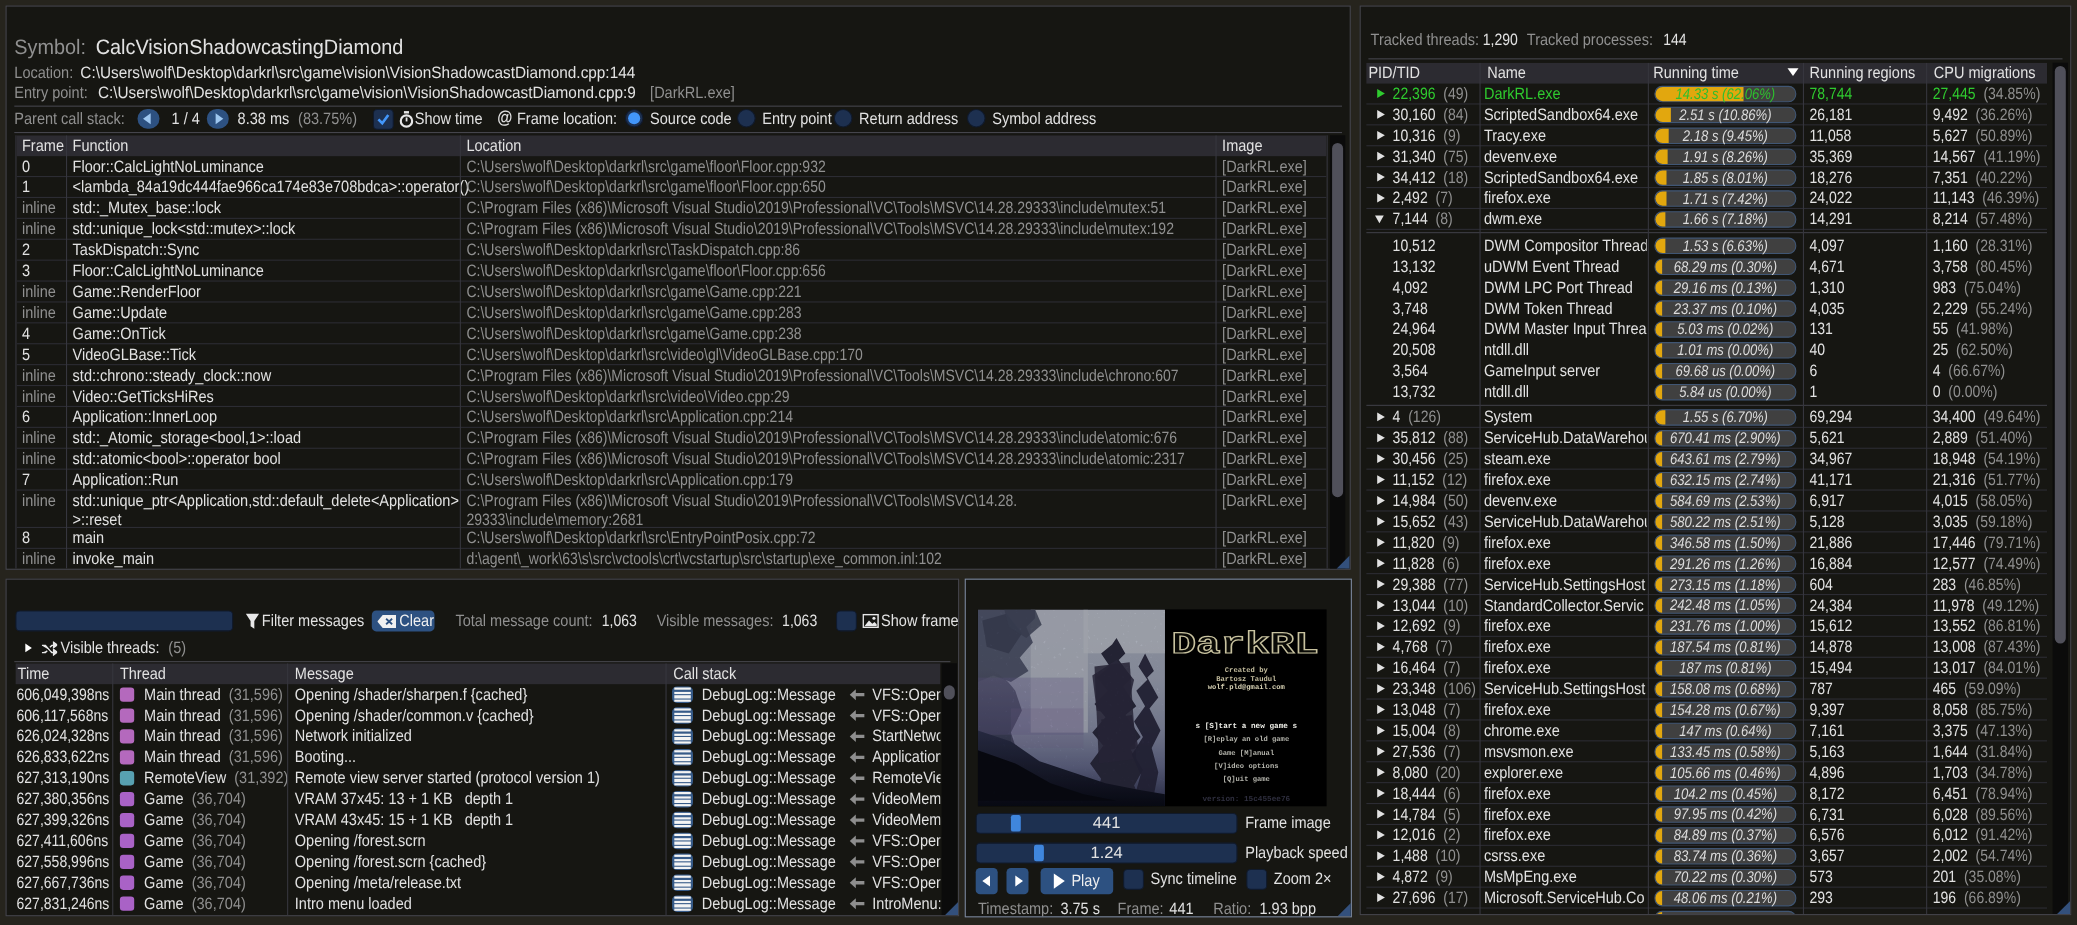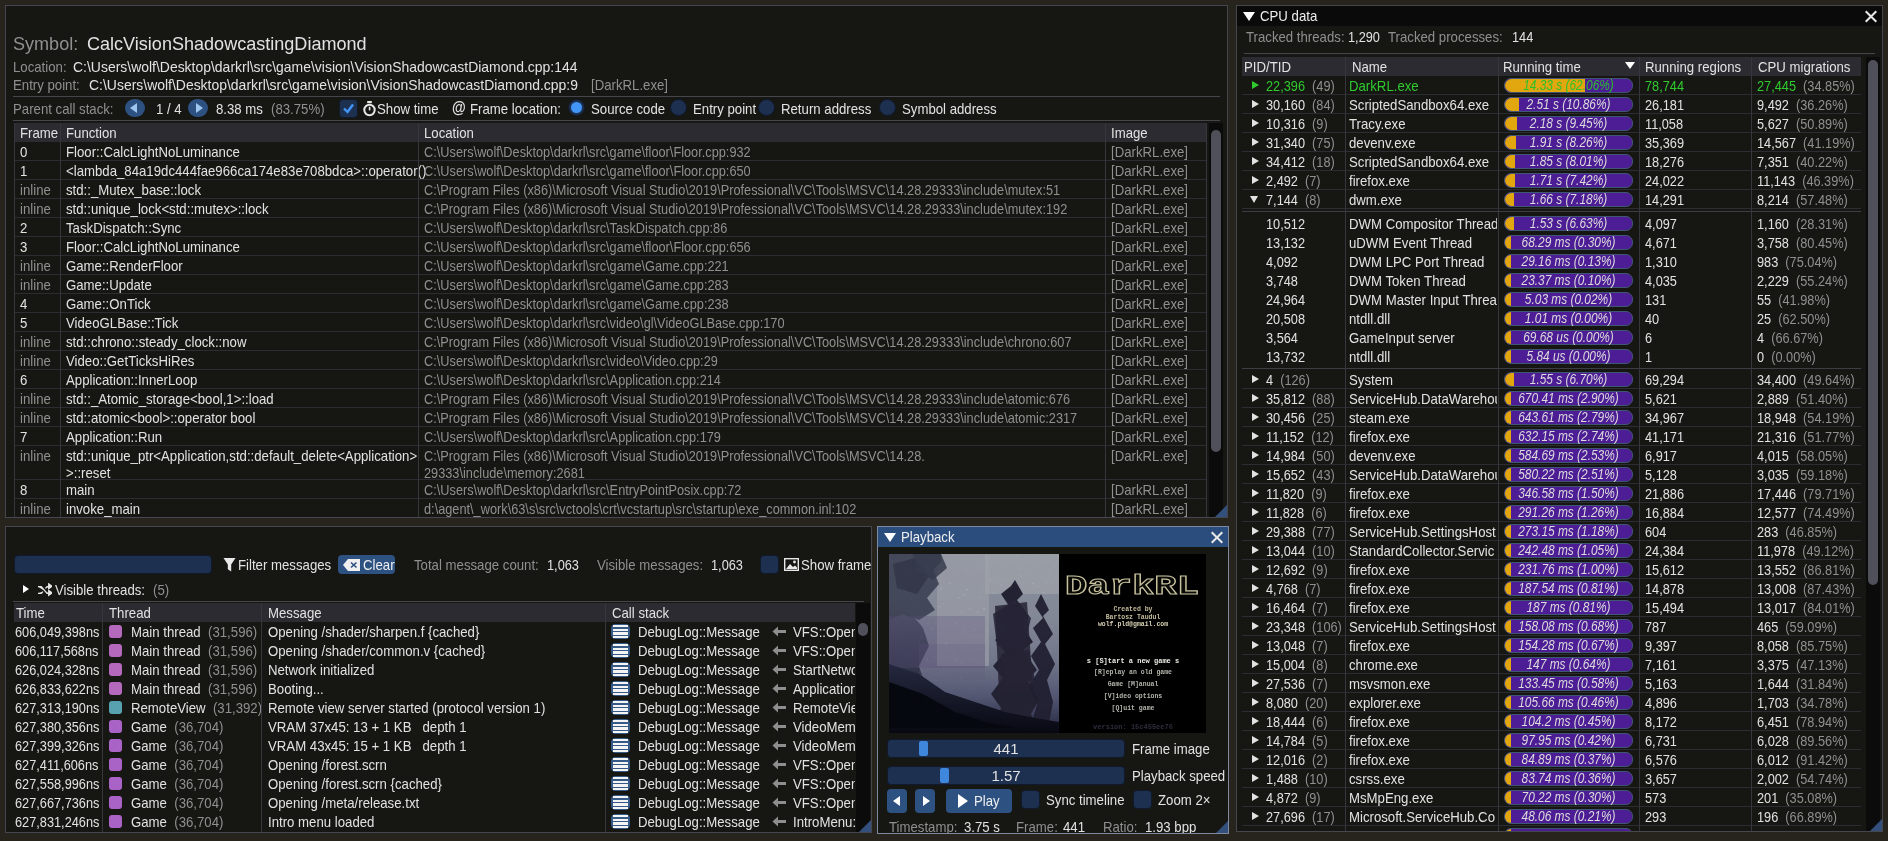--- a/index.html
+++ b/index.html
@@ -14,21 +14,21 @@
 .g{color:#909090;} .w{color:#e2e2e2;}
 .ab{position:absolute;white-space:pre;}
 .sx{transform:scaleX(0.88);transform-origin:0 0;}
 .n8{transform:scaleX(0.85);transform-origin:0 0;}
 .sep{position:absolute;height:1px;background:#45454c;}
 .hdr{background:#2c2b31;}
 .vline{position:absolute;width:1px;background:#36363e;top:0;bottom:0;}
 .row{position:absolute;left:0;right:0;border-bottom:1px solid #2c2c33;}
 .frame{background:#1d3050;border:1px solid #101a2c;border-radius:4px;position:absolute;}
 .btn{background:#2d5181;border-radius:4px;position:absolute;color:#f0f0f0;}
-.bar{position:absolute;background:#4c1d95;border:1px solid #405674;border-radius:7px;}
+.bar{position:absolute;background:#404040;border:1px solid #405674;border-radius:7px;}
 .barfill{position:absolute;left:0;top:0;bottom:0;background:#e2a70e;border-radius:7px 0 0 7px;}
 .bartxt{position:absolute;left:0;right:0;top:-1px;height:15px;text-align:center;font-style:italic;font-size:14px;line-height:14px;color:#dcdcdc;transform:scaleX(0.85);transform-origin:50% 0;}
 .grip{position:absolute;width:0;height:0;border-style:solid;border-width:0 0 12px 12px;border-color:transparent transparent #33507c transparent;}
 .sb{position:absolute;background:#0b0b0b;}
 .sbt{position:absolute;background:#50505a;border-radius:5px;}
 </style></head><body>
 <div class="panel" style="left:5px;top:5px;width:1223px;height:513px;">
     <div class="ab g" style="left:7px;top:27px;font-size:19px;transform:scaleX(0.95);transform-origin:0 0;">Symbol:</div>
     <div class="ab w" style="left:81px;top:27px;font-size:19px;transform:scaleX(0.95);transform-origin:0 0;">CalcVisionShadowcastingDiamond</div>
     <div class="ab sx g" style="left:7px;top:52px;">Location:</div>
@@ -138,25 +138,20 @@
         <path d="M6 0.5 L0.5 5.5 L6 10.5 Z" fill="#8e8e8e"></path>
       </svg><div class="ab sx w" style="left:779px;top:191px;">VFS::Open</div><div class="ab w n8" style="left:1px;top:210px;">627,831,246ns</div><div class="ab" style="left:95px;top:212px;width:13px;height:13px;border-radius:3px;background:#a962c6;"></div><div class="ab sx w" style="left:117px;top:210px;">Game&nbsp; <span class="g">(36,704)</span></div><div class="ab sx w" style="left:254px;top:210px;">Intro menu loaded</div><div class="ab" style="left:597px;top:211px;width:19px;height:15px;border-radius:4.5px;background:#365a88;"><span style="position:absolute;left:2px;top:1.2px;width:15px;height:2.2px;background:#f4f4f4;"></span><span style="position:absolute;left:2px;top:4.8px;width:15px;height:2.2px;background:#f4f4f4;"></span><span style="position:absolute;left:2px;top:8.4px;width:15px;height:2.2px;background:#f4f4f4;"></span><span style="position:absolute;left:2px;top:12px;width:15px;height:2.2px;background:#f4f4f4;"></span></div><div class="ab sx w" style="left:624px;top:210px;">DebugLog::Message</div><svg class="ab" style="left:758px;top:213px;" width="14" height="11">
         <path d="M14 5.5 H4.5" stroke="#8e8e8e" stroke-width="3"></path>
         <path d="M6 0.5 L0.5 5.5 L6 10.5 Z" fill="#8e8e8e"></path>
       </svg><div class="ab sx w" style="left:779px;top:210px;">IntroMenu::</div><div class="vline" style="left:88px;"></div><div class="vline" style="left:247px;"></div><div class="vline" style="left:591px;"></div></div>
     <div class="sb" style="left:850px;top:76px;width:14px;height:229px;"></div>
     <div class="sbt" style="left:852px;top:96px;width:10px;height:13px;"></div>
     <span class="grip" style="right:0;bottom:0;"></span>
   </div>
 <div class="panel" style="left:877px;top:526px;width:352px;height:308px;border-color:#7e8aa0;">
-    <div class="title" style="background:#2b4d7e;">
-      <span class="tri-d" style="left:6px;top:6px;"></span>
-      <span class="cap">Playback</span>
-      <span class="x" style="right:5px;top:4px;"></span>
-    </div>
     <div class="ab" style="left:11px;top:27px;width:317px;height:179px;background:#000;overflow:hidden;"><svg width="317" height="179" style="position:absolute;left:0;top:0;">
 <defs>
 <linearGradient id="sky" x1="0" y1="0" x2="0" y2="1">
  <stop offset="0" stop-color="#b2b8c8"></stop>
             <stop offset="0.35" stop-color="#a9afc2"></stop>
  <stop offset="0.6" stop-color="#9298b2"></stop>
             <stop offset="0.8" stop-color="#6a6f92"></stop>
  <stop offset="1" stop-color="#2e3150"></stop>
           </linearGradient>
 <linearGradient id="lft" x1="0" y1="0" x2="0" y2="1">
@@ -193,21 +188,21 @@
 <rect x="0" y="0" width="170" height="179" filter="url(#px)" opacity="0.22"></rect>
 </svg><div class="ab" style="font-family:'Liberation Mono',monospace;font-weight:bold;text-align:center;width:146px;left:171px;top:52px;font-size:6.5px;color:#c4bd9e;">Created by</div><div class="ab" style="font-family:'Liberation Mono',monospace;font-weight:bold;text-align:center;width:146px;left:171px;top:60px;font-size:6.5px;color:#c4bd9e;">Bartosz Taudul</div><div class="ab" style="font-family:'Liberation Mono',monospace;font-weight:bold;text-align:center;width:146px;left:171px;top:67px;font-size:6.5px;color:#d8d2b4;">wolf.pld@gmail.com</div><div class="ab" style="font-family:'Liberation Mono',monospace;font-weight:bold;text-align:center;width:146px;left:171px;top:103px;font-size:7px;color:#ecece6;">s [S]tart a new game s</div><div class="ab" style="font-family:'Liberation Mono',monospace;font-weight:bold;text-align:center;width:146px;left:171px;top:115px;font-size:6.5px;color:#b4b4ac;">[R]eplay an old game</div><div class="ab" style="font-family:'Liberation Mono',monospace;font-weight:bold;text-align:center;width:146px;left:171px;top:127px;font-size:6.5px;color:#b4b4ac;">Game [M]anual</div><div class="ab" style="font-family:'Liberation Mono',monospace;font-weight:bold;text-align:center;width:146px;left:171px;top:139px;font-size:6.5px;color:#b4b4ac;">[V]ideo options</div><div class="ab" style="font-family:'Liberation Mono',monospace;font-weight:bold;text-align:center;width:146px;left:171px;top:151px;font-size:6.5px;color:#b4b4ac;">[Q]uit game</div><div class="ab" style="font-family:'Liberation Mono',monospace;font-weight:bold;text-align:center;width:146px;left:171px;top:169px;font-size:7px;color:#2e2e3e;">version: 15c455ee76</div><svg class="ab" style="left:170px;top:12px;" width="147" height="34">
         <text x="73" y="28" text-anchor="middle" font-family="Liberation Mono" font-weight="bold" font-size="28" textLength="134" lengthAdjust="spacingAndGlyphs" fill="#0a0a06" stroke="#c8c29f" stroke-width="1.1">DarkRL</text>
       </svg></div>
     <div class="frame" style="left:9px;top:212px;width:238px;height:19px;"></div>
     <div class="ab" style="left:41px;top:214px;width:9px;height:15px;border-radius:2px;background:#3f86dd;"></div>
     <div class="ab w" style="left:9px;top:213px;width:238px;text-align:center;">441</div>
     <div class="ab sx w" style="left:254px;top:213px;">Frame image</div>
     <div class="frame" style="left:9px;top:239px;width:238px;height:19px;"></div>
     <div class="ab" style="left:62px;top:241px;width:9px;height:15px;border-radius:2px;background:#3f86dd;"></div>
-    <div class="ab w" style="left:9px;top:240px;width:238px;text-align:center;">1.57</div>
+    <div class="ab w" style="left:9px;top:240px;width:238px;text-align:center;">1.24</div>
     <div class="ab sx w" style="left:254px;top:240px;">Playback speed</div>
     <div class="btn" style="left:9px;top:262px;width:20px;height:24px;">
       <span class="tri-r" style="left:6px;top:7px;transform:rotate(180deg);"></span>
     </div>
     <div class="btn" style="left:37px;top:262px;width:20px;height:24px;">
       <span class="tri-r" style="left:8px;top:7px;"></span>
     </div>
     <div class="btn" style="left:68px;top:262px;width:66px;height:24px;">
       <span class="tri-r" style="left:12px;top:5px;border-top-width:7px;border-bottom-width:7px;border-left-width:10px;"></span>
       <span class="ab sx" style="left:28px;top:3px;">Play</span>
@@ -218,25 +213,20 @@
     <div class="ab sx w" style="left:280px;top:264px;">Zoom 2×</div>
     <div class="ab sx g" style="left:11px;top:291px;">Timestamp:</div>
     <div class="ab sx w" style="left:86px;top:291px;">3.75 s</div>
     <div class="ab sx g" style="left:138px;top:291px;">Frame:</div>
     <div class="ab sx w" style="left:185px;top:291px;">441</div>
     <div class="ab sx g" style="left:225px;top:291px;">Ratio:</div>
     <div class="ab sx w" style="left:267px;top:291px;">1.93 bpp</div>
     <span class="grip" style="right:0;bottom:0;"></span>
   </div>
 <div class="panel" style="left:1236px;top:5px;width:647px;height:827px;">
-    <div class="title">
-      <span class="tri-d" style="left:6px;top:6px;"></span>
-      <span class="cap">CPU data</span>
-      <span class="x" style="right:5px;top:4px;"></span>
-    </div>
     <div class="ab sx g" style="left:9px;top:22px;">Tracked threads:</div>
     <div class="ab n8 w" style="left:111px;top:22px;">1,290</div>
     <div class="ab sx g" style="left:151px;top:22px;">Tracked processes:</div>
     <div class="ab n8 w" style="left:275px;top:22px;">144</div>
     <div class="sep" style="left:7px;right:7px;top:47px;"></div>
     <div class="ab" style="left:5px;top:51px;width:619px;height:775px;overflow:hidden;"><div class="hdr" style="position:absolute;left:0;top:0;right:0;height:19px;"></div><div class="ab sx" style="left:2px;top:1px;">PID/TID</div><div class="ab sx" style="left:110px;top:1px;">Name</div><div class="ab sx" style="left:261px;top:1px;">Running time</div><div class="ab sx" style="left:403px;top:1px;">Running regions</div><div class="ab sx" style="left:516px;top:1px;">CPU migrations</div><span class="tri-d" style="left:383px;top:5px;border-left-width:5px;border-right-width:5px;border-top-width:7px;"></span><div class="row" style="top:19px;height:19px;"></div><span class="tri-r" style="left:10px;top:24px;border-left-color:#2fcb2f;border-top-width:4.5px;border-bottom-width:4.5px;border-left-width:7px;"></span><div class="ab n8" style="left:24px;top:20px;color:#2fcb2f;">22,396&nbsp; <span class="g">(49)</span></div><div class="ab" style="left:107px;top:20px;width:148px;height:18px;overflow:hidden;"><span class="ab sx" style="color:#2fcb2f;">DarkRL.exe</span></div><div class="bar" style="left:262px;top:21px;width:129px;height:15px;"><span class="barfill" style="width:80.1px;"></span><span class="bartxt" style="color:#2dbf2d;">14.33 s (62.06%)</span></div><div class="ab n8" style="left:403px;top:20px;color:#2fcb2f;">78,744</div><div class="ab n8" style="left:515px;top:20px;color:#2fcb2f;">27,445&nbsp; <span class="g">(34.85%)</span></div><div class="row" style="top:38px;height:19px;"></div><span class="tri-r" style="left:10px;top:43px;border-left-color:#e2e2e2;border-top-width:4.5px;border-bottom-width:4.5px;border-left-width:7px;"></span><div class="ab n8" style="left:24px;top:39px;color:#e2e2e2;">30,160&nbsp; <span class="g">(84)</span></div><div class="ab" style="left:107px;top:39px;width:148px;height:18px;overflow:hidden;"><span class="ab sx" style="color:#e2e2e2;">ScriptedSandbox64.exe</span></div><div class="bar" style="left:262px;top:40px;width:129px;height:15px;"><span class="barfill" style="width:14.0px;"></span><span class="bartxt" style="">2.51 s (10.86%)</span></div><div class="ab n8" style="left:403px;top:39px;color:#e2e2e2;">26,181</div><div class="ab n8" style="left:515px;top:39px;color:#e2e2e2;">9,492&nbsp; <span class="g">(36.26%)</span></div><div class="row" style="top:57px;height:19px;"></div><span class="tri-r" style="left:10px;top:62px;border-left-color:#e2e2e2;border-top-width:4.5px;border-bottom-width:4.5px;border-left-width:7px;"></span><div class="ab n8" style="left:24px;top:58px;color:#e2e2e2;">10,316&nbsp; <span class="g">(9)</span></div><div class="ab" style="left:107px;top:58px;width:148px;height:18px;overflow:hidden;"><span class="ab sx" style="color:#e2e2e2;">Tracy.exe</span></div><div class="bar" style="left:262px;top:59px;width:129px;height:15px;"><span class="barfill" style="width:12.2px;"></span><span class="bartxt" style="">2.18 s (9.45%)</span></div><div class="ab n8" style="left:403px;top:58px;color:#e2e2e2;">11,058</div><div class="ab n8" style="left:515px;top:58px;color:#e2e2e2;">5,627&nbsp; <span class="g">(50.89%)</span></div><div class="row" style="top:76px;height:19px;"></div><span class="tri-r" style="left:10px;top:81px;border-left-color:#e2e2e2;border-top-width:4.5px;border-bottom-width:4.5px;border-left-width:7px;"></span><div class="ab n8" style="left:24px;top:77px;color:#e2e2e2;">31,340&nbsp; <span class="g">(75)</span></div><div class="ab" style="left:107px;top:77px;width:148px;height:18px;overflow:hidden;"><span class="ab sx" style="color:#e2e2e2;">devenv.exe</span></div><div class="bar" style="left:262px;top:78px;width:129px;height:15px;"><span class="barfill" style="width:10.7px;"></span><span class="bartxt" style="">1.91 s (8.26%)</span></div><div class="ab n8" style="left:403px;top:77px;color:#e2e2e2;">35,369</div><div class="ab n8" style="left:515px;top:77px;color:#e2e2e2;">14,567&nbsp; <span class="g">(41.19%)</span></div><div class="row" style="top:95px;height:19px;"></div><span class="tri-r" style="left:10px;top:100px;border-left-color:#e2e2e2;border-top-width:4.5px;border-bottom-width:4.5px;border-left-width:7px;"></span><div class="ab n8" style="left:24px;top:96px;color:#e2e2e2;">34,412&nbsp; <span class="g">(18)</span></div><div class="ab" style="left:107px;top:96px;width:148px;height:18px;overflow:hidden;"><span class="ab sx" style="color:#e2e2e2;">ScriptedSandbox64.exe</span></div><div class="bar" style="left:262px;top:97px;width:129px;height:15px;"><span class="barfill" style="width:10.3px;"></span><span class="bartxt" style="">1.85 s (8.01%)</span></div><div class="ab n8" style="left:403px;top:96px;color:#e2e2e2;">18,276</div><div class="ab n8" style="left:515px;top:96px;color:#e2e2e2;">7,351&nbsp; <span class="g">(40.22%)</span></div><div class="row" style="top:114px;height:19px;"></div><span class="tri-r" style="left:10px;top:119px;border-left-color:#e2e2e2;border-top-width:4.5px;border-bottom-width:4.5px;border-left-width:7px;"></span><div class="ab n8" style="left:24px;top:115px;color:#e2e2e2;">2,492&nbsp; <span class="g">(7)</span></div><div class="ab" style="left:107px;top:115px;width:148px;height:18px;overflow:hidden;"><span class="ab sx" style="color:#e2e2e2;">firefox.exe</span></div><div class="bar" style="left:262px;top:116px;width:129px;height:15px;"><span class="barfill" style="width:9.6px;"></span><span class="bartxt" style="">1.71 s (7.42%)</span></div><div class="ab n8" style="left:403px;top:115px;color:#e2e2e2;">24,022</div><div class="ab n8" style="left:515px;top:115px;color:#e2e2e2;">11,143&nbsp; <span class="g">(46.39%)</span></div><div class="row" style="top:133px;height:19px;"></div><span class="tri-d" style="left:8px;top:139px;border-top-color:#e2e2e2;border-left-width:4.5px;border-right-width:4.5px;border-top-width:7px;"></span><div class="ab n8" style="left:24px;top:134px;color:#e2e2e2;">7,144&nbsp; <span class="g">(8)</span></div><div class="ab" style="left:107px;top:134px;width:148px;height:18px;overflow:hidden;"><span class="ab sx" style="color:#e2e2e2;">dwm.exe</span></div><div class="bar" style="left:262px;top:135px;width:129px;height:15px;"><span class="barfill" style="width:9.3px;"></span><span class="bartxt" style="">1.66 s (7.18%)</span></div><div class="ab n8" style="left:403px;top:134px;color:#e2e2e2;">14,291</div><div class="ab n8" style="left:515px;top:134px;color:#e2e2e2;">8,214&nbsp; <span class="g">(57.48%)</span></div><div class="ab" style="left:0;right:0;top:154px;height:1px;background:#3d3d45;"></div><div class="ab n8" style="left:24px;top:158px;color:#e2e2e2;">10,512&nbsp; <span class="g"></span></div><div class="ab" style="left:107px;top:158px;width:148px;height:18px;overflow:hidden;"><span class="ab sx" style="color:#e2e2e2;">DWM Compositor Thread</span></div><div class="bar" style="left:262px;top:159px;width:129px;height:15px;"><span class="barfill" style="width:8.6px;"></span><span class="bartxt" style="">1.53 s (6.63%)</span></div><div class="ab n8" style="left:403px;top:158px;color:#e2e2e2;">4,097</div><div class="ab n8" style="left:515px;top:158px;color:#e2e2e2;">1,160&nbsp; <span class="g">(28.31%)</span></div><div class="ab n8" style="left:24px;top:177px;color:#e2e2e2;">13,132&nbsp; <span class="g"></span></div><div class="ab" style="left:107px;top:177px;width:148px;height:18px;overflow:hidden;"><span class="ab sx" style="color:#e2e2e2;">uDWM Event Thread</span></div><div class="bar" style="left:262px;top:178px;width:129px;height:15px;"><span class="barfill" style="width:6.0px;"></span><span class="bartxt" style="">68.29 ms (0.30%)</span></div><div class="ab n8" style="left:403px;top:177px;color:#e2e2e2;">4,671</div><div class="ab n8" style="left:515px;top:177px;color:#e2e2e2;">3,758&nbsp; <span class="g">(80.45%)</span></div><div class="ab n8" style="left:24px;top:196px;color:#e2e2e2;">4,092&nbsp; <span class="g"></span></div><div class="ab" style="left:107px;top:196px;width:148px;height:18px;overflow:hidden;"><span class="ab sx" style="color:#e2e2e2;">DWM LPC Port Thread</span></div><div class="bar" style="left:262px;top:197px;width:129px;height:15px;"><span class="barfill" style="width:6.0px;"></span><span class="bartxt" style="">29.16 ms (0.13%)</span></div><div class="ab n8" style="left:403px;top:196px;color:#e2e2e2;">1,310</div><div class="ab n8" style="left:515px;top:196px;color:#e2e2e2;">983&nbsp; <span class="g">(75.04%)</span></div><div class="ab n8" style="left:24px;top:215px;color:#e2e2e2;">3,748&nbsp; <span class="g"></span></div><div class="ab" style="left:107px;top:215px;width:148px;height:18px;overflow:hidden;"><span class="ab sx" style="color:#e2e2e2;">DWM Token Thread</span></div><div class="bar" style="left:262px;top:216px;width:129px;height:15px;"><span class="barfill" style="width:6.0px;"></span><span class="bartxt" style="">23.37 ms (0.10%)</span></div><div class="ab n8" style="left:403px;top:215px;color:#e2e2e2;">4,035</div><div class="ab n8" style="left:515px;top:215px;color:#e2e2e2;">2,229&nbsp; <span class="g">(55.24%)</span></div><div class="ab n8" style="left:24px;top:234px;color:#e2e2e2;">24,964&nbsp; <span class="g"></span></div><div class="ab" style="left:107px;top:234px;width:148px;height:18px;overflow:hidden;"><span class="ab sx" style="color:#e2e2e2;">DWM Master Input Threa</span></div><div class="bar" style="left:262px;top:235px;width:129px;height:15px;"><span class="barfill" style="width:6.0px;"></span><span class="bartxt" style="">5.03 ms (0.02%)</span></div><div class="ab n8" style="left:403px;top:234px;color:#e2e2e2;">131</div><div class="ab n8" style="left:515px;top:234px;color:#e2e2e2;">55&nbsp; <span class="g">(41.98%)</span></div><div class="ab n8" style="left:24px;top:253px;color:#e2e2e2;">20,508&nbsp; <span class="g"></span></div><div class="ab" style="left:107px;top:253px;width:148px;height:18px;overflow:hidden;"><span class="ab sx" style="color:#e2e2e2;">ntdll.dll</span></div><div class="bar" style="left:262px;top:254px;width:129px;height:15px;"><span class="barfill" style="width:6.0px;"></span><span class="bartxt" style="">1.01 ms (0.00%)</span></div><div class="ab n8" style="left:403px;top:253px;color:#e2e2e2;">40</div><div class="ab n8" style="left:515px;top:253px;color:#e2e2e2;">25&nbsp; <span class="g">(62.50%)</span></div><div class="ab n8" style="left:24px;top:272px;color:#e2e2e2;">3,564&nbsp; <span class="g"></span></div><div class="ab" style="left:107px;top:272px;width:148px;height:18px;overflow:hidden;"><span class="ab sx" style="color:#e2e2e2;">GameInput server</span></div><div class="bar" style="left:262px;top:273px;width:129px;height:15px;"><span class="barfill" style="width:6.0px;"></span><span class="bartxt" style="">69.68 us (0.00%)</span></div><div class="ab n8" style="left:403px;top:272px;color:#e2e2e2;">6</div><div class="ab n8" style="left:515px;top:272px;color:#e2e2e2;">4&nbsp; <span class="g">(66.67%)</span></div><div class="ab n8" style="left:24px;top:291px;color:#e2e2e2;">13,732&nbsp; <span class="g"></span></div><div class="ab" style="left:107px;top:291px;width:148px;height:18px;overflow:hidden;"><span class="ab sx" style="color:#e2e2e2;">ntdll.dll</span></div><div class="bar" style="left:262px;top:292px;width:129px;height:15px;"><span class="barfill" style="width:6.0px;"></span><span class="bartxt" style="">5.84 us (0.00%)</span></div><div class="ab n8" style="left:403px;top:291px;color:#e2e2e2;">1</div><div class="ab n8" style="left:515px;top:291px;color:#e2e2e2;">0&nbsp; <span class="g">(0.00%)</span></div><div class="ab" style="left:0;right:0;top:311px;height:1px;background:#3d3d45;"></div><div class="row" style="top:313px;height:19px;"></div><span class="tri-r" style="left:10px;top:318px;border-left-color:#e2e2e2;border-top-width:4.5px;border-bottom-width:4.5px;border-left-width:7px;"></span><div class="ab n8" style="left:24px;top:314px;color:#e2e2e2;">4&nbsp; <span class="g">(126)</span></div><div class="ab" style="left:107px;top:314px;width:148px;height:18px;overflow:hidden;"><span class="ab sx" style="color:#e2e2e2;">System</span></div><div class="bar" style="left:262px;top:315px;width:129px;height:15px;"><span class="barfill" style="width:8.6px;"></span><span class="bartxt" style="">1.55 s (6.70%)</span></div><div class="ab n8" style="left:403px;top:314px;color:#e2e2e2;">69,294</div><div class="ab n8" style="left:515px;top:314px;color:#e2e2e2;">34,400&nbsp; <span class="g">(49.64%)</span></div><div class="row" style="top:332px;height:19px;"></div><span class="tri-r" style="left:10px;top:337px;border-left-color:#e2e2e2;border-top-width:4.5px;border-bottom-width:4.5px;border-left-width:7px;"></span><div class="ab n8" style="left:24px;top:333px;color:#e2e2e2;">35,812&nbsp; <span class="g">(88)</span></div><div class="ab" style="left:107px;top:333px;width:148px;height:18px;overflow:hidden;"><span class="ab sx" style="color:#e2e2e2;">ServiceHub.DataWarehou</span></div><div class="bar" style="left:262px;top:334px;width:129px;height:15px;"><span class="barfill" style="width:6.0px;"></span><span class="bartxt" style="">670.41 ms (2.90%)</span></div><div class="ab n8" style="left:403px;top:333px;color:#e2e2e2;">5,621</div><div class="ab n8" style="left:515px;top:333px;color:#e2e2e2;">2,889&nbsp; <span class="g">(51.40%)</span></div><div class="row" style="top:351px;height:19px;"></div><span class="tri-r" style="left:10px;top:356px;border-left-color:#e2e2e2;border-top-width:4.5px;border-bottom-width:4.5px;border-left-width:7px;"></span><div class="ab n8" style="left:24px;top:352px;color:#e2e2e2;">30,456&nbsp; <span class="g">(25)</span></div><div class="ab" style="left:107px;top:352px;width:148px;height:18px;overflow:hidden;"><span class="ab sx" style="color:#e2e2e2;">steam.exe</span></div><div class="bar" style="left:262px;top:353px;width:129px;height:15px;"><span class="barfill" style="width:6.0px;"></span><span class="bartxt" style="">643.61 ms (2.79%)</span></div><div class="ab n8" style="left:403px;top:352px;color:#e2e2e2;">34,967</div><div class="ab n8" style="left:515px;top:352px;color:#e2e2e2;">18,948&nbsp; <span class="g">(54.19%)</span></div><div class="row" style="top:370px;height:19px;"></div><span class="tri-r" style="left:10px;top:375px;border-left-color:#e2e2e2;border-top-width:4.5px;border-bottom-width:4.5px;border-left-width:7px;"></span><div class="ab n8" style="left:24px;top:371px;color:#e2e2e2;">11,152&nbsp; <span class="g">(12)</span></div><div class="ab" style="left:107px;top:371px;width:148px;height:18px;overflow:hidden;"><span class="ab sx" style="color:#e2e2e2;">firefox.exe</span></div><div class="bar" style="left:262px;top:372px;width:129px;height:15px;"><span class="barfill" style="width:6.0px;"></span><span class="bartxt" style="">632.15 ms (2.74%)</span></div><div class="ab n8" style="left:403px;top:371px;color:#e2e2e2;">41,171</div><div class="ab n8" style="left:515px;top:371px;color:#e2e2e2;">21,316&nbsp; <span class="g">(51.77%)</span></div><div class="row" style="top:389px;height:19px;"></div><span class="tri-r" style="left:10px;top:394px;border-left-color:#e2e2e2;border-top-width:4.5px;border-bottom-width:4.5px;border-left-width:7px;"></span><div class="ab n8" style="left:24px;top:390px;color:#e2e2e2;">14,984&nbsp; <span class="g">(50)</span></div><div class="ab" style="left:107px;top:390px;width:148px;height:18px;overflow:hidden;"><span class="ab sx" style="color:#e2e2e2;">devenv.exe</span></div><div class="bar" style="left:262px;top:391px;width:129px;height:15px;"><span class="barfill" style="width:6.0px;"></span><span class="bartxt" style="">584.69 ms (2.53%)</span></div><div class="ab n8" style="left:403px;top:390px;color:#e2e2e2;">6,917</div><div class="ab n8" style="left:515px;top:390px;color:#e2e2e2;">4,015&nbsp; <span class="g">(58.05%)</span></div><div class="row" style="top:408px;height:19px;"></div><span class="tri-r" style="left:10px;top:413px;border-left-color:#e2e2e2;border-top-width:4.5px;border-bottom-width:4.5px;border-left-width:7px;"></span><div class="ab n8" style="left:24px;top:409px;color:#e2e2e2;">15,652&nbsp; <span class="g">(43)</span></div><div class="ab" style="left:107px;top:409px;width:148px;height:18px;overflow:hidden;"><span class="ab sx" style="color:#e2e2e2;">ServiceHub.DataWarehou</span></div><div class="bar" style="left:262px;top:410px;width:129px;height:15px;"><span class="barfill" style="width:6.0px;"></span><span class="bartxt" style="">580.22 ms (2.51%)</span></div><div class="ab n8" style="left:403px;top:409px;color:#e2e2e2;">5,128</div><div class="ab n8" style="left:515px;top:409px;color:#e2e2e2;">3,035&nbsp; <span class="g">(59.18%)</span></div><div class="row" style="top:427px;height:19px;"></div><span class="tri-r" style="left:10px;top:432px;border-left-color:#e2e2e2;border-top-width:4.5px;border-bottom-width:4.5px;border-left-width:7px;"></span><div class="ab n8" style="left:24px;top:428px;color:#e2e2e2;">11,820&nbsp; <span class="g">(9)</span></div><div class="ab" style="left:107px;top:428px;width:148px;height:18px;overflow:hidden;"><span class="ab sx" style="color:#e2e2e2;">firefox.exe</span></div><div class="bar" style="left:262px;top:429px;width:129px;height:15px;"><span class="barfill" style="width:6.0px;"></span><span class="bartxt" style="">346.58 ms (1.50%)</span></div><div class="ab n8" style="left:403px;top:428px;color:#e2e2e2;">21,886</div><div class="ab n8" style="left:515px;top:428px;color:#e2e2e2;">17,446&nbsp; <span class="g">(79.71%)</span></div><div class="row" style="top:446px;height:19px;"></div><span class="tri-r" style="left:10px;top:451px;border-left-color:#e2e2e2;border-top-width:4.5px;border-bottom-width:4.5px;border-left-width:7px;"></span><div class="ab n8" style="left:24px;top:447px;color:#e2e2e2;">11,828&nbsp; <span class="g">(6)</span></div><div class="ab" style="left:107px;top:447px;width:148px;height:18px;overflow:hidden;"><span class="ab sx" style="color:#e2e2e2;">firefox.exe</span></div><div class="bar" style="left:262px;top:448px;width:129px;height:15px;"><span class="barfill" style="width:6.0px;"></span><span class="bartxt" style="">291.26 ms (1.26%)</span></div><div class="ab n8" style="left:403px;top:447px;color:#e2e2e2;">16,884</div><div class="ab n8" style="left:515px;top:447px;color:#e2e2e2;">12,577&nbsp; <span class="g">(74.49%)</span></div><div class="row" style="top:465px;height:19px;"></div><span class="tri-r" style="left:10px;top:470px;border-left-color:#e2e2e2;border-top-width:4.5px;border-bottom-width:4.5px;border-left-width:7px;"></span><div class="ab n8" style="left:24px;top:466px;color:#e2e2e2;">29,388&nbsp; <span class="g">(77)</span></div><div class="ab" style="left:107px;top:466px;width:148px;height:18px;overflow:hidden;"><span class="ab sx" style="color:#e2e2e2;">ServiceHub.SettingsHost</span></div><div class="bar" style="left:262px;top:467px;width:129px;height:15px;"><span class="barfill" style="width:6.0px;"></span><span class="bartxt" style="">273.15 ms (1.18%)</span></div><div class="ab n8" style="left:403px;top:466px;color:#e2e2e2;">604</div><div class="ab n8" style="left:515px;top:466px;color:#e2e2e2;">283&nbsp; <span class="g">(46.85%)</span></div><div class="row" style="top:484px;height:19px;"></div><span class="tri-r" style="left:10px;top:489px;border-left-color:#e2e2e2;border-top-width:4.5px;border-bottom-width:4.5px;border-left-width:7px;"></span><div class="ab n8" style="left:24px;top:485px;color:#e2e2e2;">13,044&nbsp; <span class="g">(10)</span></div><div class="ab" style="left:107px;top:485px;width:148px;height:18px;overflow:hidden;"><span class="ab sx" style="color:#e2e2e2;">StandardCollector.Servic</span></div><div class="bar" style="left:262px;top:486px;width:129px;height:15px;"><span class="barfill" style="width:6.0px;"></span><span class="bartxt" style="">242.48 ms (1.05%)</span></div><div class="ab n8" style="left:403px;top:485px;color:#e2e2e2;">24,384</div><div class="ab n8" style="left:515px;top:485px;color:#e2e2e2;">11,978&nbsp; <span class="g">(49.12%)</span></div><div class="row" style="top:503px;height:19px;"></div><span class="tri-r" style="left:10px;top:508px;border-left-color:#e2e2e2;border-top-width:4.5px;border-bottom-width:4.5px;border-left-width:7px;"></span><div class="ab n8" style="left:24px;top:504px;color:#e2e2e2;">12,692&nbsp; <span class="g">(9)</span></div><div class="ab" style="left:107px;top:504px;width:148px;height:18px;overflow:hidden;"><span class="ab sx" style="color:#e2e2e2;">firefox.exe</span></div><div class="bar" style="left:262px;top:505px;width:129px;height:15px;"><span class="barfill" style="width:6.0px;"></span><span class="bartxt" style="">231.76 ms (1.00%)</span></div><div class="ab n8" style="left:403px;top:504px;color:#e2e2e2;">15,612</div><div class="ab n8" style="left:515px;top:504px;color:#e2e2e2;">13,552&nbsp; <span class="g">(86.81%)</span></div><div class="row" style="top:522px;height:19px;"></div><span class="tri-r" style="left:10px;top:527px;border-left-color:#e2e2e2;border-top-width:4.5px;border-bottom-width:4.5px;border-left-width:7px;"></span><div class="ab n8" style="left:24px;top:523px;color:#e2e2e2;">4,768&nbsp; <span class="g">(7)</span></div><div class="ab" style="left:107px;top:523px;width:148px;height:18px;overflow:hidden;"><span class="ab sx" style="color:#e2e2e2;">firefox.exe</span></div><div class="bar" style="left:262px;top:524px;width:129px;height:15px;"><span class="barfill" style="width:6.0px;"></span><span class="bartxt" style="">187.54 ms (0.81%)</span></div><div class="ab n8" style="left:403px;top:523px;color:#e2e2e2;">14,878</div><div class="ab n8" style="left:515px;top:523px;color:#e2e2e2;">13,008&nbsp; <span class="g">(87.43%)</span></div><div class="row" style="top:541px;height:19px;"></div><span class="tri-r" style="left:10px;top:546px;border-left-color:#e2e2e2;border-top-width:4.5px;border-bottom-width:4.5px;border-left-width:7px;"></span><div class="ab n8" style="left:24px;top:542px;color:#e2e2e2;">16,464&nbsp; <span class="g">(7)</span></div><div class="ab" style="left:107px;top:542px;width:148px;height:18px;overflow:hidden;"><span class="ab sx" style="color:#e2e2e2;">firefox.exe</span></div><div class="bar" style="left:262px;top:543px;width:129px;height:15px;"><span class="barfill" style="width:6.0px;"></span><span class="bartxt" style="">187 ms (0.81%)</span></div><div class="ab n8" style="left:403px;top:542px;color:#e2e2e2;">15,494</div><div class="ab n8" style="left:515px;top:542px;color:#e2e2e2;">13,017&nbsp; <span class="g">(84.01%)</span></div><div class="row" style="top:560px;height:19px;"></div><span class="tri-r" style="left:10px;top:565px;border-left-color:#e2e2e2;border-top-width:4.5px;border-bottom-width:4.5px;border-left-width:7px;"></span><div class="ab n8" style="left:24px;top:561px;color:#e2e2e2;">23,348&nbsp; <span class="g">(106)</span></div><div class="ab" style="left:107px;top:561px;width:148px;height:18px;overflow:hidden;"><span class="ab sx" style="color:#e2e2e2;">ServiceHub.SettingsHost</span></div><div class="bar" style="left:262px;top:562px;width:129px;height:15px;"><span class="barfill" style="width:6.0px;"></span><span class="bartxt" style="">158.08 ms (0.68%)</span></div><div class="ab n8" style="left:403px;top:561px;color:#e2e2e2;">787</div><div class="ab n8" style="left:515px;top:561px;color:#e2e2e2;">465&nbsp; <span class="g">(59.09%)</span></div><div class="row" style="top:579px;height:19px;"></div><span class="tri-r" style="left:10px;top:584px;border-left-color:#e2e2e2;border-top-width:4.5px;border-bottom-width:4.5px;border-left-width:7px;"></span><div class="ab n8" style="left:24px;top:580px;color:#e2e2e2;">13,048&nbsp; <span class="g">(7)</span></div><div class="ab" style="left:107px;top:580px;width:148px;height:18px;overflow:hidden;"><span class="ab sx" style="color:#e2e2e2;">firefox.exe</span></div><div class="bar" style="left:262px;top:581px;width:129px;height:15px;"><span class="barfill" style="width:6.0px;"></span><span class="bartxt" style="">154.28 ms (0.67%)</span></div><div class="ab n8" style="left:403px;top:580px;color:#e2e2e2;">9,397</div><div class="ab n8" style="left:515px;top:580px;color:#e2e2e2;">8,058&nbsp; <span class="g">(85.75%)</span></div><div class="row" style="top:598px;height:19px;"></div><span class="tri-r" style="left:10px;top:603px;border-left-color:#e2e2e2;border-top-width:4.5px;border-bottom-width:4.5px;border-left-width:7px;"></span><div class="ab n8" style="left:24px;top:599px;color:#e2e2e2;">15,004&nbsp; <span class="g">(8)</span></div><div class="ab" style="left:107px;top:599px;width:148px;height:18px;overflow:hidden;"><span class="ab sx" style="color:#e2e2e2;">chrome.exe</span></div><div class="bar" style="left:262px;top:600px;width:129px;height:15px;"><span class="barfill" style="width:6.0px;"></span><span class="bartxt" style="">147 ms (0.64%)</span></div><div class="ab n8" style="left:403px;top:599px;color:#e2e2e2;">7,161</div><div class="ab n8" style="left:515px;top:599px;color:#e2e2e2;">3,375&nbsp; <span class="g">(47.13%)</span></div><div class="row" style="top:617px;height:19px;"></div><span class="tri-r" style="left:10px;top:622px;border-left-color:#e2e2e2;border-top-width:4.5px;border-bottom-width:4.5px;border-left-width:7px;"></span><div class="ab n8" style="left:24px;top:618px;color:#e2e2e2;">27,536&nbsp; <span class="g">(7)</span></div><div class="ab" style="left:107px;top:618px;width:148px;height:18px;overflow:hidden;"><span class="ab sx" style="color:#e2e2e2;">msvsmon.exe</span></div><div class="bar" style="left:262px;top:619px;width:129px;height:15px;"><span class="barfill" style="width:6.0px;"></span><span class="bartxt" style="">133.45 ms (0.58%)</span></div><div class="ab n8" style="left:403px;top:618px;color:#e2e2e2;">5,163</div><div class="ab n8" style="left:515px;top:618px;color:#e2e2e2;">1,644&nbsp; <span class="g">(31.84%)</span></div><div class="row" style="top:636px;height:19px;"></div><span class="tri-r" style="left:10px;top:641px;border-left-color:#e2e2e2;border-top-width:4.5px;border-bottom-width:4.5px;border-left-width:7px;"></span><div class="ab n8" style="left:24px;top:637px;color:#e2e2e2;">8,080&nbsp; <span class="g">(20)</span></div><div class="ab" style="left:107px;top:637px;width:148px;height:18px;overflow:hidden;"><span class="ab sx" style="color:#e2e2e2;">explorer.exe</span></div><div class="bar" style="left:262px;top:638px;width:129px;height:15px;"><span class="barfill" style="width:6.0px;"></span><span class="bartxt" style="">105.66 ms (0.46%)</span></div><div class="ab n8" style="left:403px;top:637px;color:#e2e2e2;">4,896</div><div class="ab n8" style="left:515px;top:637px;color:#e2e2e2;">1,703&nbsp; <span class="g">(34.78%)</span></div><div class="row" style="top:655px;height:19px;"></div><span class="tri-r" style="left:10px;top:660px;border-left-color:#e2e2e2;border-top-width:4.5px;border-bottom-width:4.5px;border-left-width:7px;"></span><div class="ab n8" style="left:24px;top:656px;color:#e2e2e2;">18,444&nbsp; <span class="g">(6)</span></div><div class="ab" style="left:107px;top:656px;width:148px;height:18px;overflow:hidden;"><span class="ab sx" style="color:#e2e2e2;">firefox.exe</span></div><div class="bar" style="left:262px;top:657px;width:129px;height:15px;"><span class="barfill" style="width:6.0px;"></span><span class="bartxt" style="">104.2 ms (0.45%)</span></div><div class="ab n8" style="left:403px;top:656px;color:#e2e2e2;">8,172</div><div class="ab n8" style="left:515px;top:656px;color:#e2e2e2;">6,451&nbsp; <span class="g">(78.94%)</span></div><div class="row" style="top:674px;height:19px;"></div><span class="tri-r" style="left:10px;top:679px;border-left-color:#e2e2e2;border-top-width:4.5px;border-bottom-width:4.5px;border-left-width:7px;"></span><div class="ab n8" style="left:24px;top:675px;color:#e2e2e2;">14,784&nbsp; <span class="g">(5)</span></div><div class="ab" style="left:107px;top:675px;width:148px;height:18px;overflow:hidden;"><span class="ab sx" style="color:#e2e2e2;">firefox.exe</span></div><div class="bar" style="left:262px;top:676px;width:129px;height:15px;"><span class="barfill" style="width:6.0px;"></span><span class="bartxt" style="">97.95 ms (0.42%)</span></div><div class="ab n8" style="left:403px;top:675px;color:#e2e2e2;">6,731</div><div class="ab n8" style="left:515px;top:675px;color:#e2e2e2;">6,028&nbsp; <span class="g">(89.56%)</span></div><div class="row" style="top:693px;height:19px;"></div><span class="tri-r" style="left:10px;top:698px;border-left-color:#e2e2e2;border-top-width:4.5px;border-bottom-width:4.5px;border-left-width:7px;"></span><div class="ab n8" style="left:24px;top:694px;color:#e2e2e2;">12,016&nbsp; <span class="g">(2)</span></div><div class="ab" style="left:107px;top:694px;width:148px;height:18px;overflow:hidden;"><span class="ab sx" style="color:#e2e2e2;">firefox.exe</span></div><div class="bar" style="left:262px;top:695px;width:129px;height:15px;"><span class="barfill" style="width:6.0px;"></span><span class="bartxt" style="">84.89 ms (0.37%)</span></div><div class="ab n8" style="left:403px;top:694px;color:#e2e2e2;">6,576</div><div class="ab n8" style="left:515px;top:694px;color:#e2e2e2;">6,012&nbsp; <span class="g">(91.42%)</span></div><div class="row" style="top:712px;height:19px;"></div><span class="tri-r" style="left:10px;top:717px;border-left-color:#e2e2e2;border-top-width:4.5px;border-bottom-width:4.5px;border-left-width:7px;"></span><div class="ab n8" style="left:24px;top:713px;color:#e2e2e2;">1,488&nbsp; <span class="g">(10)</span></div><div class="ab" style="left:107px;top:713px;width:148px;height:18px;overflow:hidden;"><span class="ab sx" style="color:#e2e2e2;">csrss.exe</span></div><div class="bar" style="left:262px;top:714px;width:129px;height:15px;"><span class="barfill" style="width:6.0px;"></span><span class="bartxt" style="">83.74 ms (0.36%)</span></div><div class="ab n8" style="left:403px;top:713px;color:#e2e2e2;">3,657</div><div class="ab n8" style="left:515px;top:713px;color:#e2e2e2;">2,002&nbsp; <span class="g">(54.74%)</span></div><div class="row" style="top:731px;height:19px;"></div><span class="tri-r" style="left:10px;top:736px;border-left-color:#e2e2e2;border-top-width:4.5px;border-bottom-width:4.5px;border-left-width:7px;"></span><div class="ab n8" style="left:24px;top:732px;color:#e2e2e2;">4,872&nbsp; <span class="g">(9)</span></div><div class="ab" style="left:107px;top:732px;width:148px;height:18px;overflow:hidden;"><span class="ab sx" style="color:#e2e2e2;">MsMpEng.exe</span></div><div class="bar" style="left:262px;top:733px;width:129px;height:15px;"><span class="barfill" style="width:6.0px;"></span><span class="bartxt" style="">70.22 ms (0.30%)</span></div><div class="ab n8" style="left:403px;top:732px;color:#e2e2e2;">573</div><div class="ab n8" style="left:515px;top:732px;color:#e2e2e2;">201&nbsp; <span class="g">(35.08%)</span></div><div class="row" style="top:750px;height:19px;"></div><span class="tri-r" style="left:10px;top:755px;border-left-color:#e2e2e2;border-top-width:4.5px;border-bottom-width:4.5px;border-left-width:7px;"></span><div class="ab n8" style="left:24px;top:751px;color:#e2e2e2;">27,696&nbsp; <span class="g">(17)</span></div><div class="ab" style="left:107px;top:751px;width:148px;height:18px;overflow:hidden;"><span class="ab sx" style="color:#e2e2e2;">Microsoft.ServiceHub.Co</span></div><div class="bar" style="left:262px;top:752px;width:129px;height:15px;"><span class="barfill" style="width:6.0px;"></span><span class="bartxt" style="">48.06 ms (0.21%)</span></div><div class="ab n8" style="left:403px;top:751px;color:#e2e2e2;">293</div><div class="ab n8" style="left:515px;top:751px;color:#e2e2e2;">196&nbsp; <span class="g">(66.89%)</span></div><div class="bar" style="left:262px;top:771px;width:129px;height:15px;"><span class="barfill" style="width:6px;"></span></div><div class="vline" style="left:103px;"></div><div class="vline" style="left:256px;"></div><div class="vline" style="left:397px;"></div><div class="vline" style="left:509px;"></div></div>
     <div class="sb" style="left:629px;top:51px;width:14px;height:775px;"></div>
     <div class="sbt" style="left:631px;top:54px;width:10px;height:525px;"></div>
     <span class="grip" style="right:0;bottom:0;"></span>
   </div>

